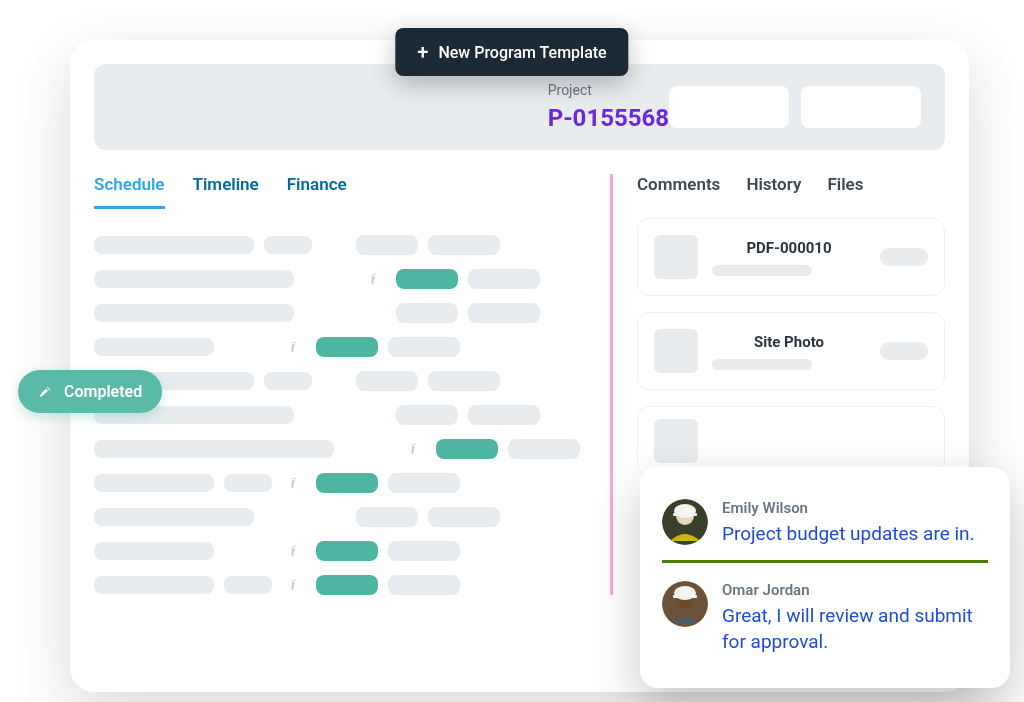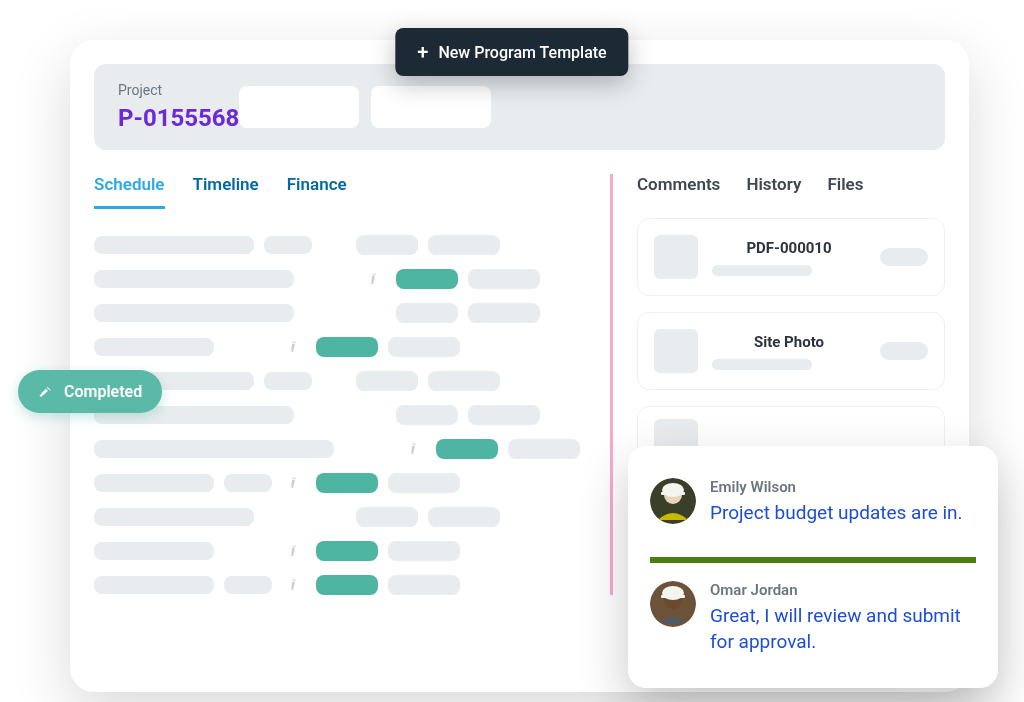--- a/index.html
+++ b/index.html
@@ -49,21 +49,21 @@
       padding: 24px 24px 0 24px;
       overflow: hidden;
     }
 
     
     .header-bar {
       background: #e8ecef;
       border-radius: 12px;
       padding: 18px 24px;
       display: flex;
-      justify-content: flex-start;
+      justify-content: flex-end;
       align-items: center;
     }
     .project-info {
       display: flex;
       flex-direction: column;
       gap: 6px;
     }
     .project-label {
       font-size: 14px;
       color: #6b7780;
@@ -228,37 +228,37 @@
     .file-action {
       width: 48px;
       height: 18px;
       background: #e8ecef;
       border-radius: 10px;
     }
 
     
     .comments-card {
       position: absolute;
-      right: 26px;
+      right: 14px;
       bottom: 14px;
       width: 370px;
       background: #fff;
       border-radius: 18px;
       box-shadow: 0 20px 50px rgba(0,0,0,0.22);
       padding: 22px 22px;
       z-index: 40;
     }
     .comment {
       display: flex;
       gap: 14px;
       padding: 10px 0;
     }
     .comment + .comment {
-      border-top: 6px solid #4d7c0f;
-      margin-top: 20px;
+      border-top: 3px solid #4d7c0f;
+      margin-top: 2px;
       padding-top: 18px;
     }
     .avatar {
       width: 46px;
       height: 46px;
       border-radius: 50%;
       flex-shrink: 0;
       background: #d0d6da;
       display: flex;
       align-items: center;

